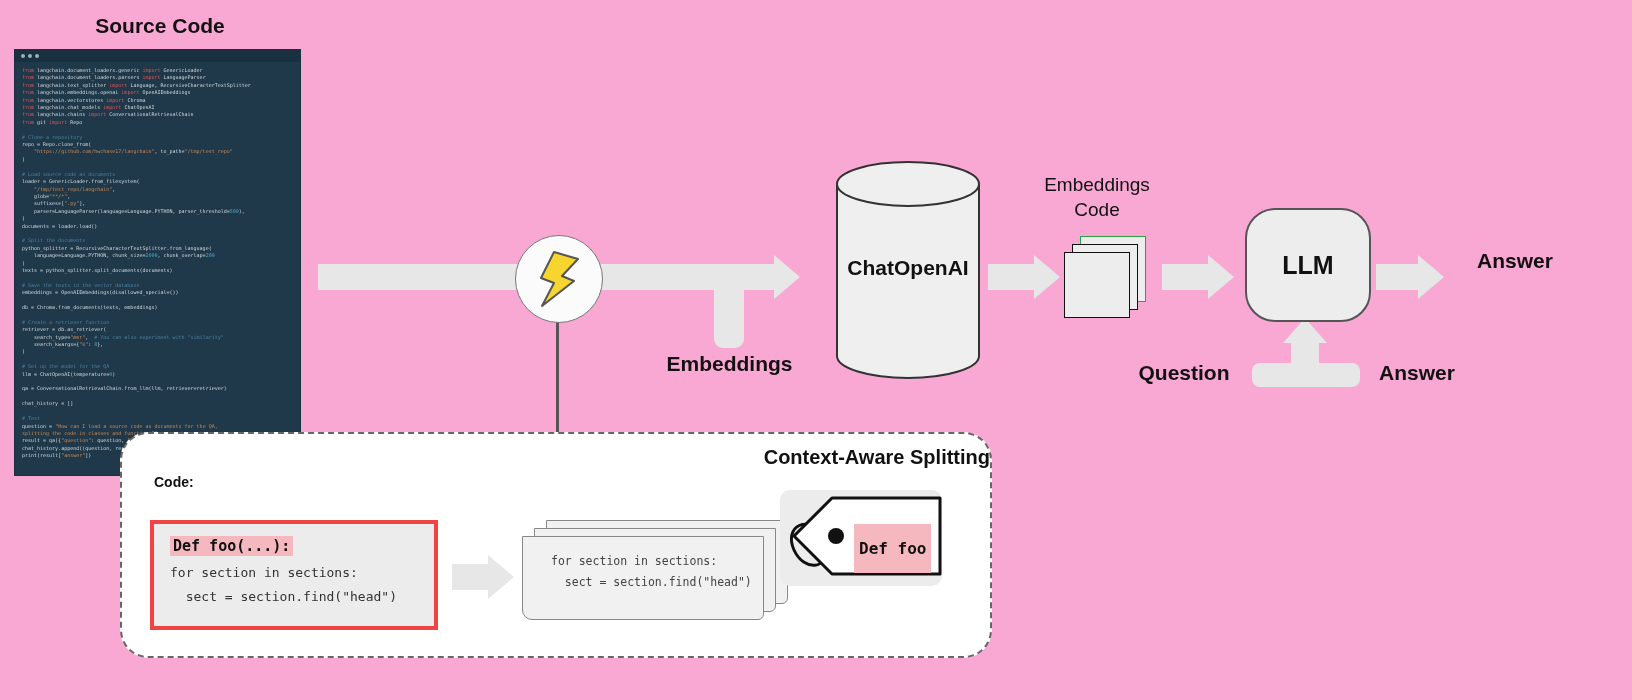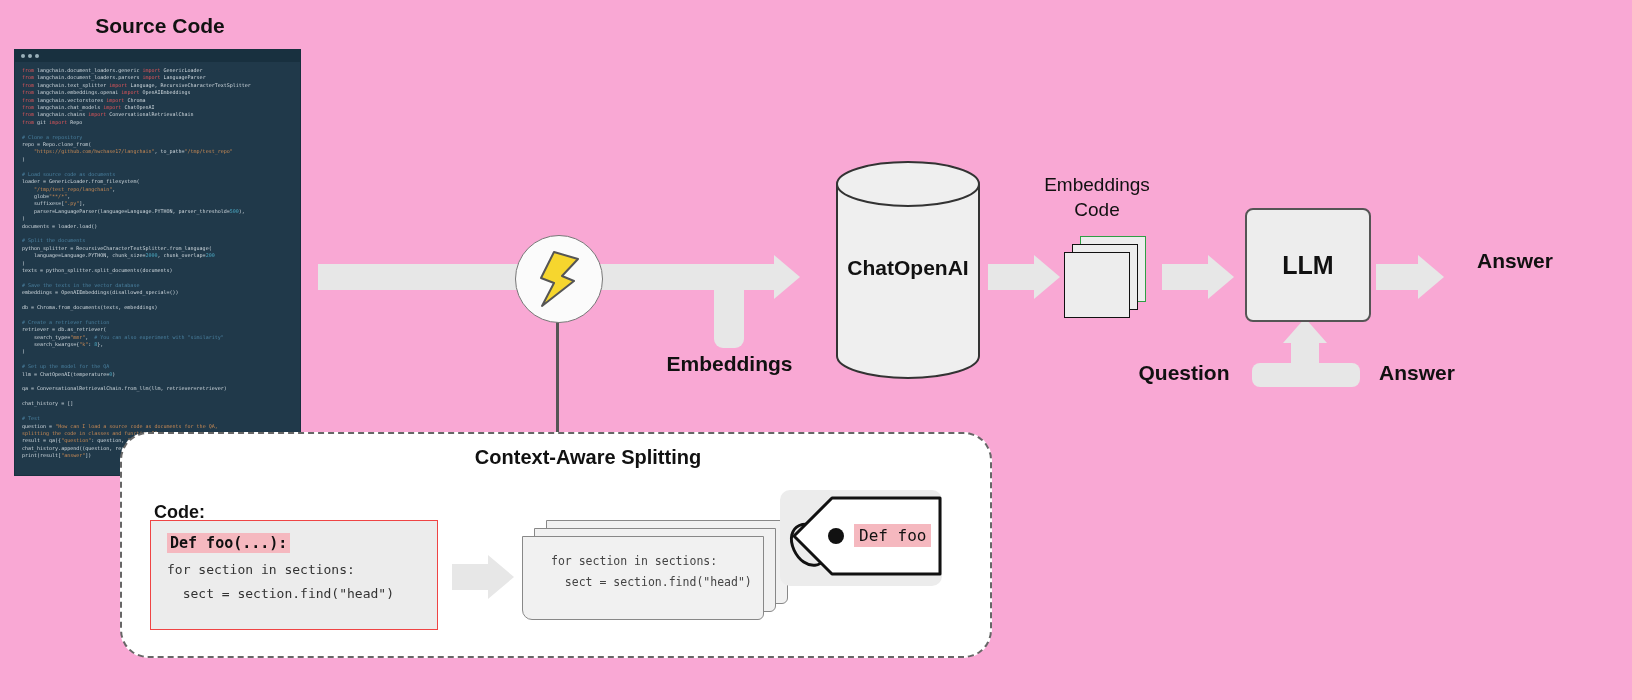--- a/index.html
+++ b/index.html
@@ -39,58 +39,58 @@
 
   
   #vectorstore{position:absolute;left:835px;top:158px;width:146px;height:228px;}
   #vectorstore .vlabel{position:absolute;left:0;top:98px;width:100%;text-align:center;font-weight:bold;font-size:21px;}
 
   
   .stack-sq{position:absolute;width:64px;height:64px;background:#ededed;border:1.5px solid #111;}
 
   
   #llm-box{position:absolute;left:1245px;top:208px;width:122px;height:110px;background:#ededed;
-           border:2px solid #555;border-radius:8px;display:flex;align-items:center;justify-content:center;
+           border:2px solid #555;border-radius:30px;display:flex;align-items:center;justify-content:center;
            font-weight:bold;font-size:25px;z-index:2;}
 
   
   .merge{position:absolute;background:#e7e7e7;}
   #merge-h{left:1252px;top:363px;width:108px;height:24px;border-radius:8px;}
   #merge-v{left:1291px;top:341px;width:28px;height:46px;}
   #merge-head{position:absolute;left:1283px;top:318px;width:0;height:0;
               border-left:22px solid transparent;border-right:22px solid transparent;
               border-bottom:25px solid #e7e7e7;}
 
   
   #split-box{position:absolute;left:120px;top:432px;width:868px;height:222px;background:#fff;
              border:2px dashed #666;border-radius:28px;z-index:5;}
-  #split-title{position:absolute;left:16px;top:12px;width:100%;text-align:center;font-weight:bold;font-size:20px;padding-left:16px;}
-  #code-caption{position:absolute;left:32px;top:40px;font-weight:bold;font-size:18px;margin-top:28px;}
+  #split-title{position:absolute;left:0;top:12px;width:100%;text-align:right;font-weight:bold;font-size:20px;}
+  #code-caption{position:absolute;left:32px;top:40px;font-weight:bold;font-size:14px;}
   #code-box{position:absolute;left:28px;top:86px;width:288px;height:110px;background:#ececec;
-            border:1px solid #ef4444;box-sizing:border-box;padding:12px 16px;
+            border:4px solid #ef4444;box-sizing:border-box;padding:12px 16px;
             font-family:"DejaVu Sans Mono",monospace;}
   .hl-pink{background:#f5b8bf;}
   #code-box .def{display:inline-block;font-weight:bold;font-size:15px;padding:1px 3px;}
   #code-box .ln{font-size:13px;color:#333;margin-top:9px;white-space:pre;}
   #split-arrow{left:330px;top:121px;}
   .barrow.inner{position:absolute;}
 
   
   #pages{position:absolute;left:400px;top:86px;width:270px;height:104px;}
   .page{position:absolute;width:242px;height:84px;background:#f1f1f1;border:1px solid #888;
         box-sizing:border-box;border-radius:0 0 6px 10px;}
   #page-front{padding:14px 0 0 28px;font-family:"DejaVu Sans Mono",monospace;font-size:11.5px;color:#444;}
   #page-front .ln{white-space:pre;line-height:21px;}
 
   
   #tag-group{position:absolute;left:658px;top:54px;width:166px;height:102px;}
   #tag-bg{position:absolute;left:0;top:2px;width:162px;height:96px;background:#ececec;border-radius:10px;}
   #tag-svg{position:absolute;left:0;top:0;}
   #tag-text{position:absolute;left:74px;top:36px;font-family:"DejaVu Sans Mono",monospace;
-            font-weight:normal;font-size:16px;padding:2px 5px;}
+            font-weight:bold;font-size:16px;padding:15px 5px;}
 </style>
 </head>
 <body>
 
 <div id="canvas">
 
   <div class="lbl" style="left:60px;top:14px;width:200px;">Source Code</div>
 
   <div id="editor">
     <div class="topbar">

